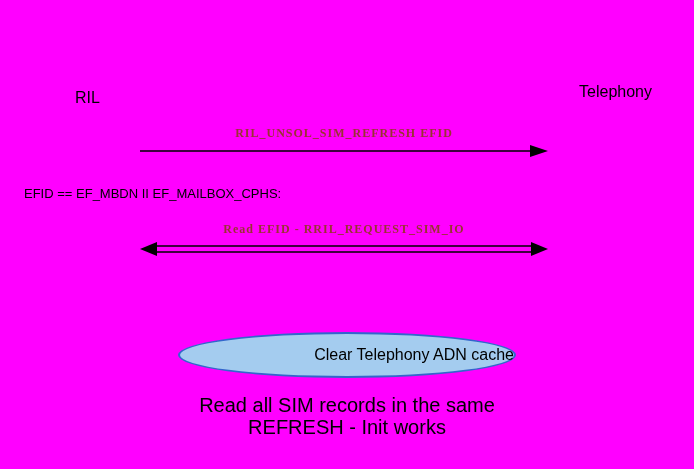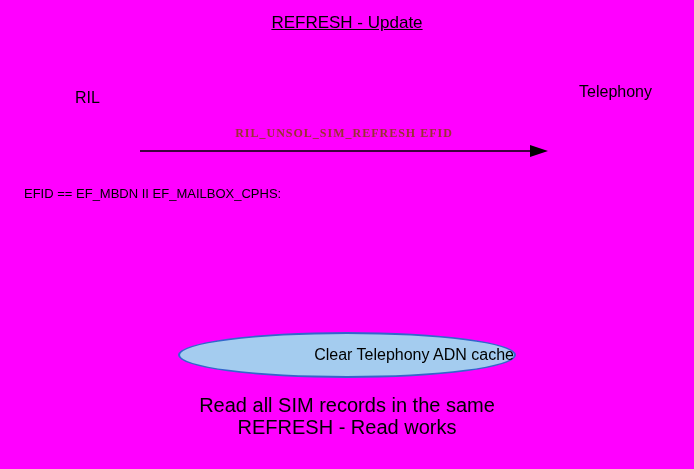--- a/index.html
+++ b/index.html
@@ -73,39 +73,47 @@
     text-align:center;
     font-size:20px;
     line-height:22px;
   }
 </style>
 </head>
 <body>
 
 <div class="canvas">
 
-  <div class="title">REFRESH - Update</div>
 
   <div class="actor actor-left">RIL</div>
   <div class="actor actor-right">Telephony</div>
 
   <div class="message msg1">
     <div class="msg-label">RIL_UNSOL_SIM_REFRESH EFID</div>
     <svg width="408" height="16" viewBox="0 0 408 16" aria-hidden="true">
       <line x1="0" y1="8" x2="392" y2="8" stroke="#000" stroke-width="1.5"></line>
       <polygon points="408,8 390,2 390,14" fill="#000"></polygon>
     </svg>
   </div>
 
   <div class="condition cond1">EFID == EF_MBDN II EF_MAILBOX_CPHS:</div>
 
+  <div class="message msg2">
+    <div class="msg-label">Read EFID - RRIL_REQUEST_SIM_IO</div>
+    <svg width="408" height="20" viewBox="0 0 408 20" aria-hidden="true">
+      <line x1="12" y1="7" x2="396" y2="7" stroke="#000" stroke-width="1.5"></line>
+      <line x1="12" y1="13" x2="396" y2="13" stroke="#000" stroke-width="1.5"></line>
+      <polygon points="0,10 17,3 17,17" fill="#000"></polygon>
+      <polygon points="408,10 391,3 391,17" fill="#000"></polygon>
+    </svg>
+  </div>
 
 
   <div class="cache-ellipse">
     <span>Clear Telephony ADN cache</span>
   </div>
 
   <div class="footer">
     <div>Read all SIM records in the same</div>
-    <div>REFRESH - Read works</div>
+    <div>REFRESH - Init works</div>
   </div>
 
 </div>
 
 </body></html>

